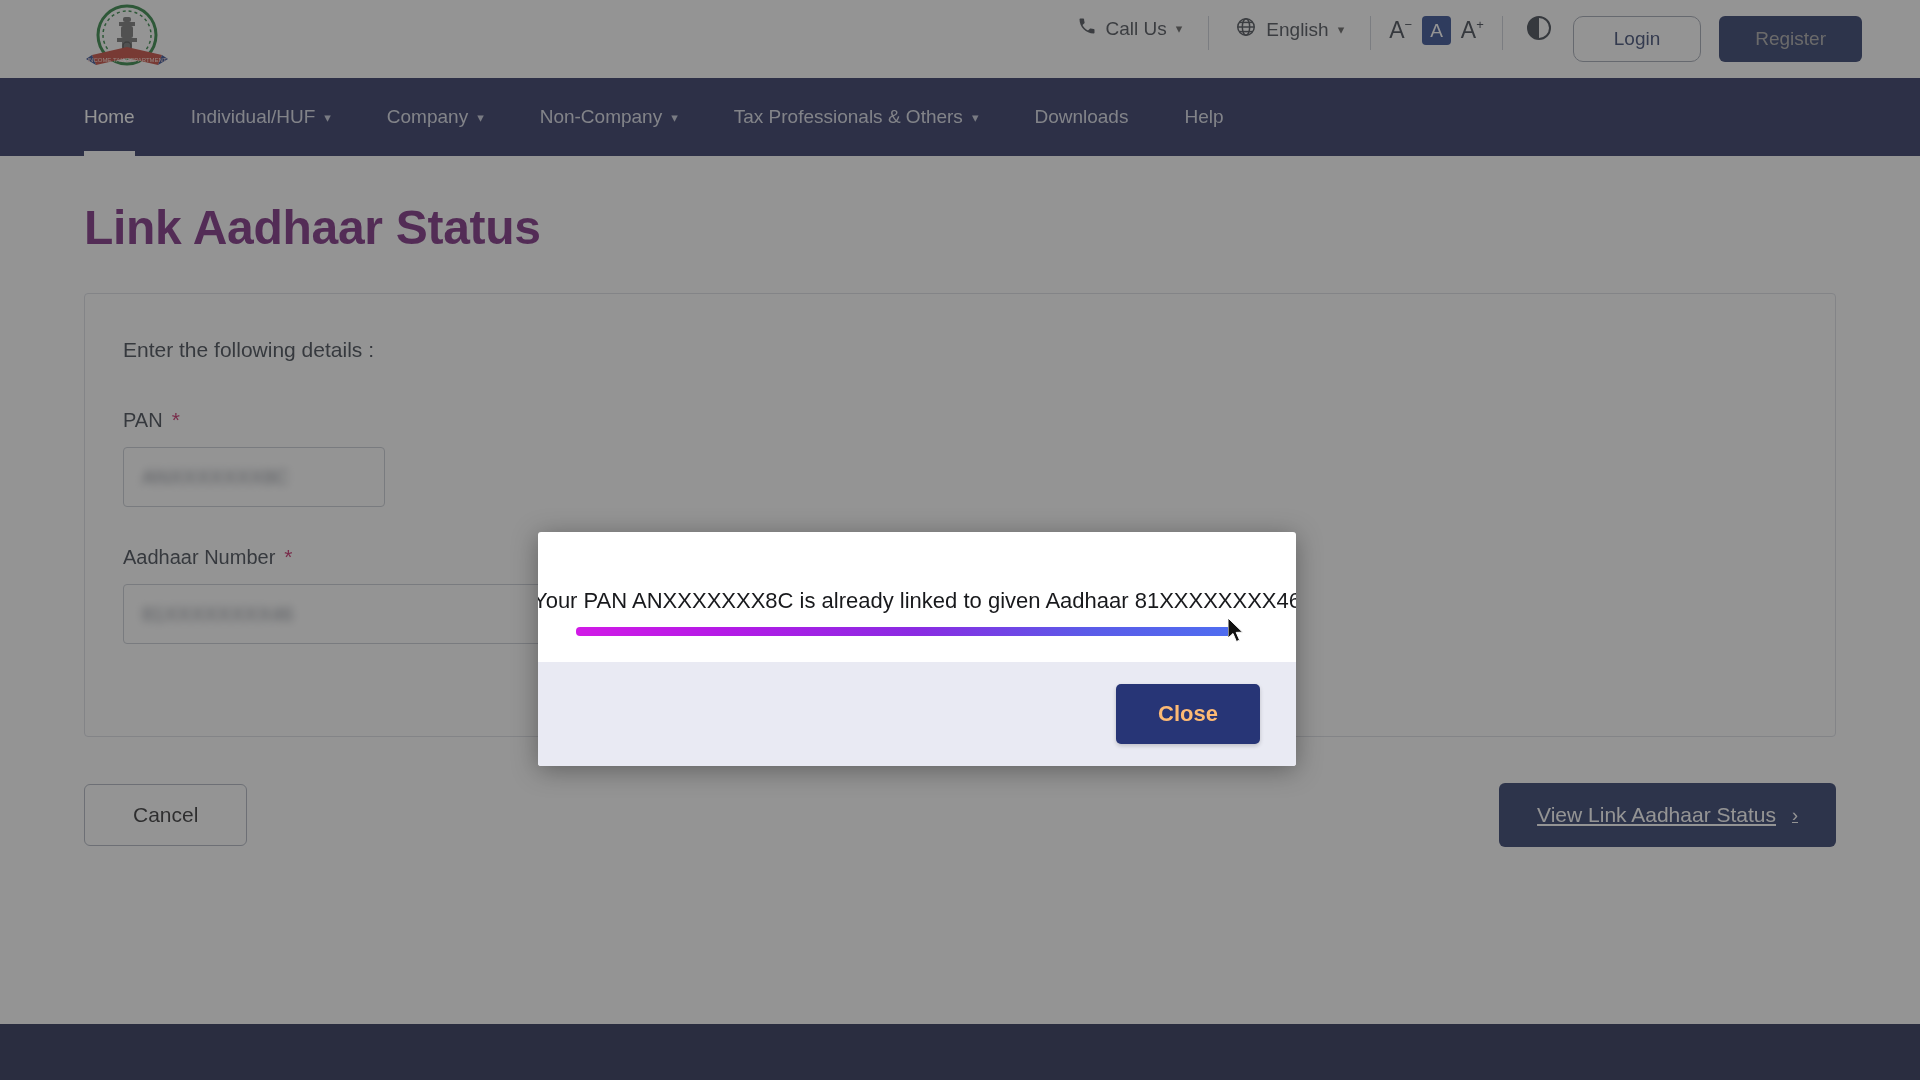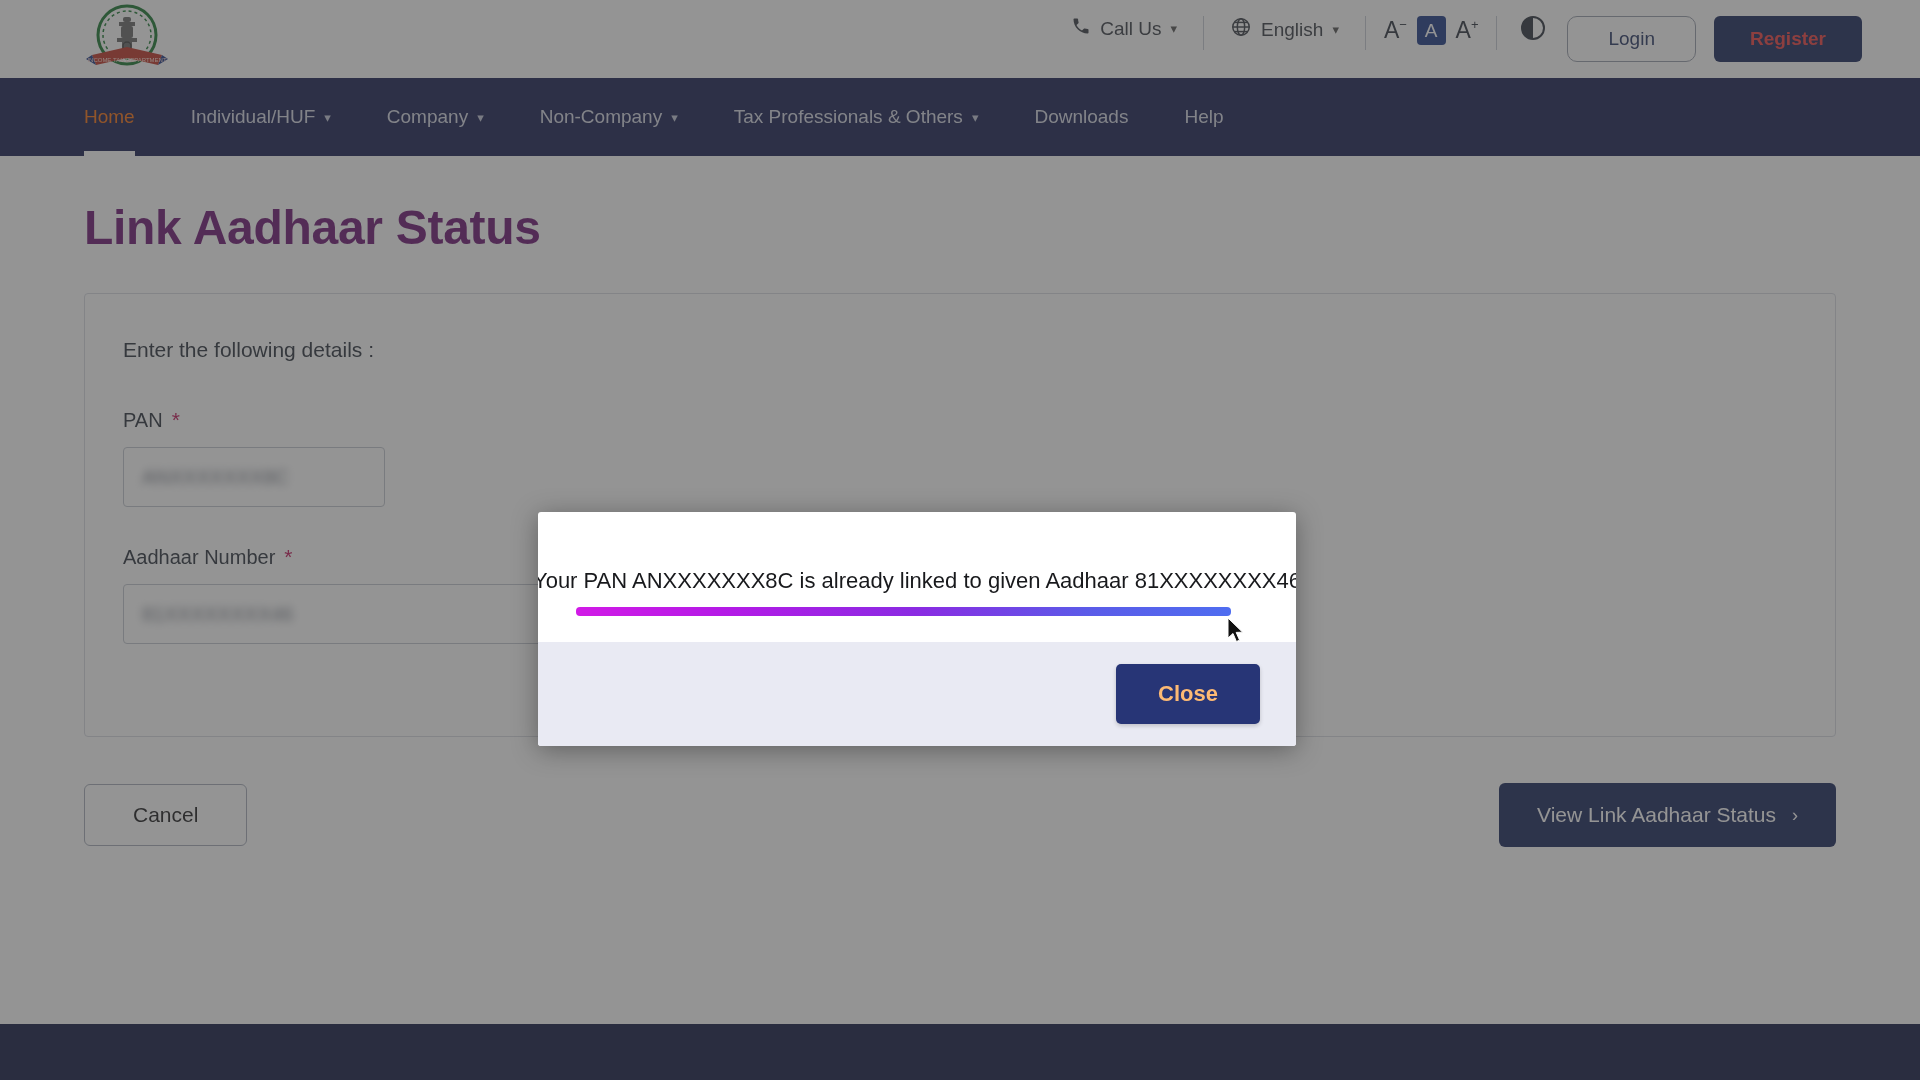--- a/index.html
+++ b/index.html
@@ -68,37 +68,37 @@
     background: linear-gradient(to right, #2f3640 0 50%, #ffffff 50% 100%);
     margin: 0 16px; cursor: pointer;
   }
   .btn-login {
     border: 1px solid #9aa0ad; border-radius: 10px;
     padding: 11px 40px; font-size: 19px; color: #2b3a67;
     background: #ffffff; cursor: pointer; margin-left: 6px;
   }
   .btn-register {
     border: none; border-radius: 6px;
-    padding: 12px 36px; font-size: 19px; color: #ef4444;
-    background: #1c2a5e; cursor: pointer; margin-left: 18px; font-weight: bold;
+    padding: 12px 36px; font-size: 19px; color: #a3a3a3;
+    background: #1c2a5e; cursor: pointer; margin-left: 18px;
   }
 
   
   .navbar {
     height: 78px; background: #1b2254;
     display: flex; align-items: stretch; padding-left: 84px;
   }
   .nav-item {
     display: flex; align-items: center; gap: 9px;
     color: #d7dae6; font-size: 19px; cursor: pointer;
     padding: 0 0; margin-right: 56px; position: relative;
     white-space: nowrap;
   }
   .nav-item .chev { color: #c3c8da; font-size: 13px; }
-  .nav-item.active { color: #f97316; }
+  .nav-item.active { color: #ffffff; }
   .nav-item.active::after {
     content: ""; position: absolute; left: 0; right: 0; bottom: 0;
     height: 5px; background: #ffffff;
   }
 
   
   .main { padding: 44px 84px 0 84px; }
   .page-title {
     font-size: 48px; font-weight: bold; color: #701a75;
     letter-spacing: -.3px; margin-bottom: 38px;
@@ -128,33 +128,33 @@
     display: flex; align-items: center; justify-content: space-between;
     padding: 46px 0 0 0;
   }
   .btn-cancel {
     border: 1px solid #a8aebb; border-radius: 6px; background: #ffffff;
     padding: 18px 48px; font-size: 21px; color: #1d1d1f; cursor: pointer;
   }
   .btn-view {
     border: none; border-radius: 6px; background: #1c2a5e;
     padding: 20px 38px; font-size: 21px; color: #ffffff; cursor: pointer;
-    display: flex; align-items: center; gap: 16px;
+    display: flex; align-items: center; gap: 16px; text-decoration: underline;
   }
   .btn-view .arrow { font-size: 18px; }
 
   .footer-bar {
     position: absolute; left: 0; right: 0; bottom: 0;
     height: 56px; background: #161c45;
   }
 
   
   .modal {
     position: absolute; z-index: 60;
-    left: 538px; top: 512px; width: 758px;
+    left: 538px; top: 532px; width: 758px;
     background: #ffffff;
     border-radius: 3px;
     box-shadow: 0 4px 26px rgba(0,0,0,.35);
     overflow: hidden;
   }
   .modal-body {
     padding: 56px 36px 48px 36px;
     position: relative;
   }
   .modal-msg {

